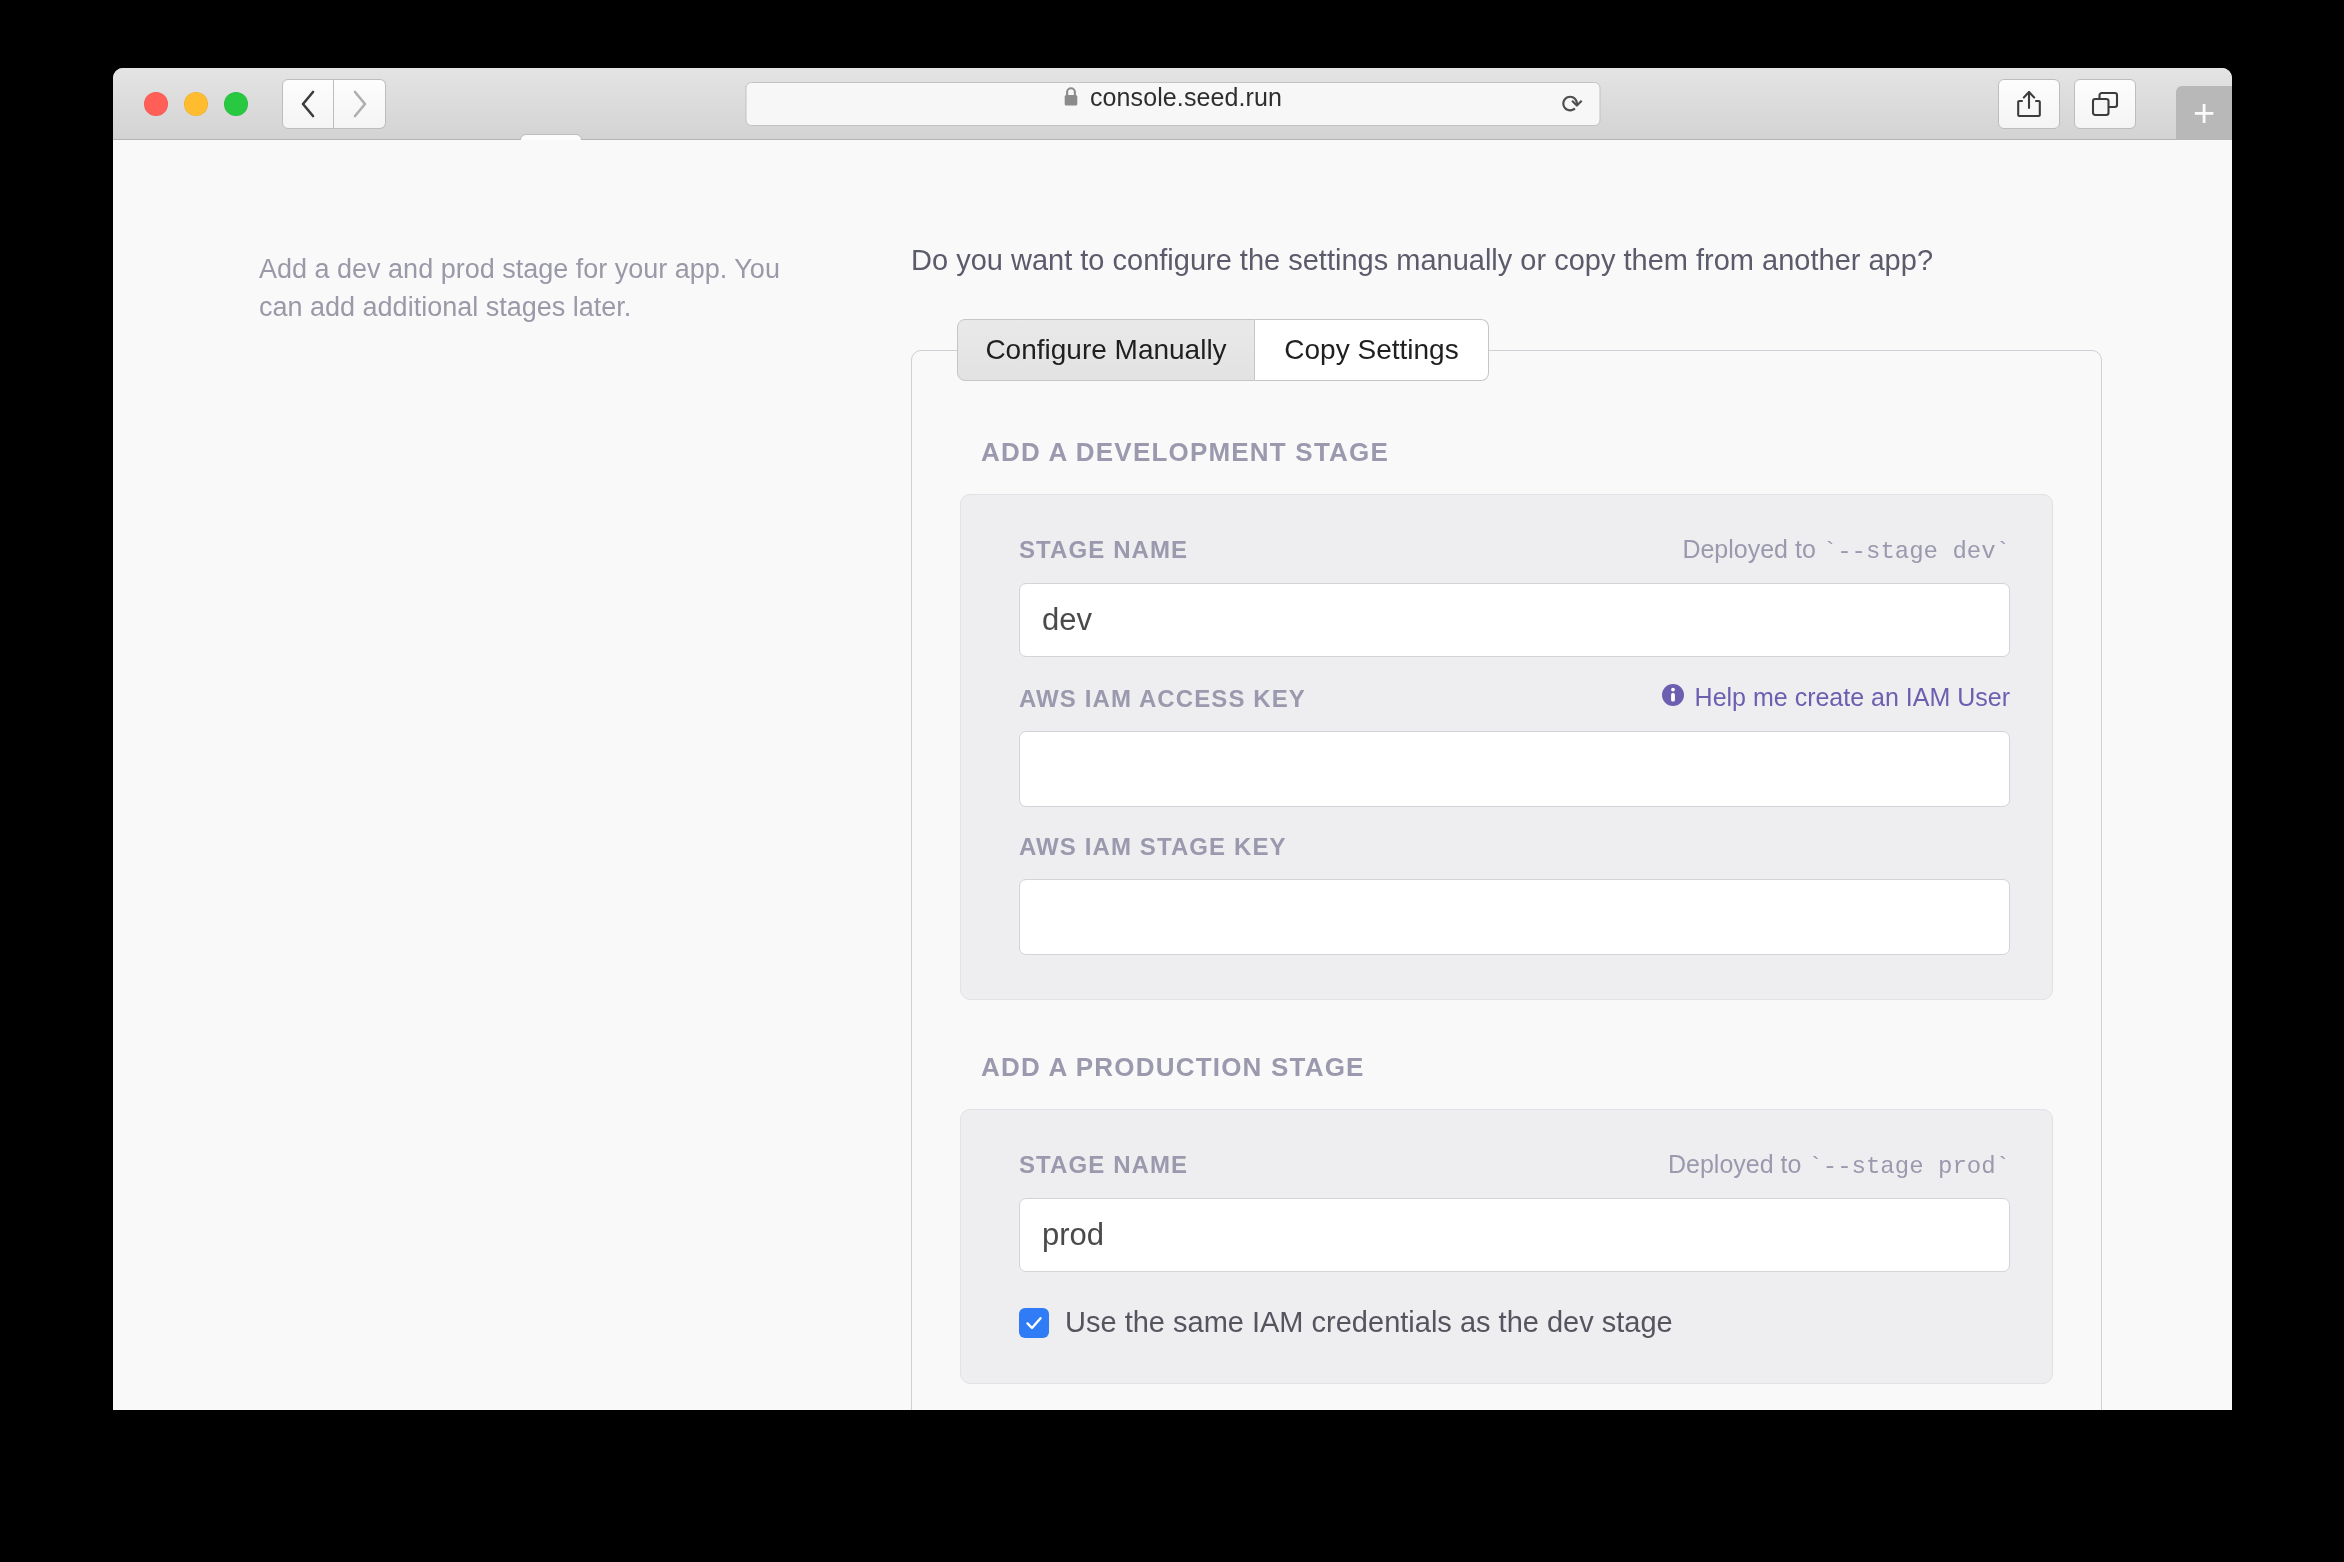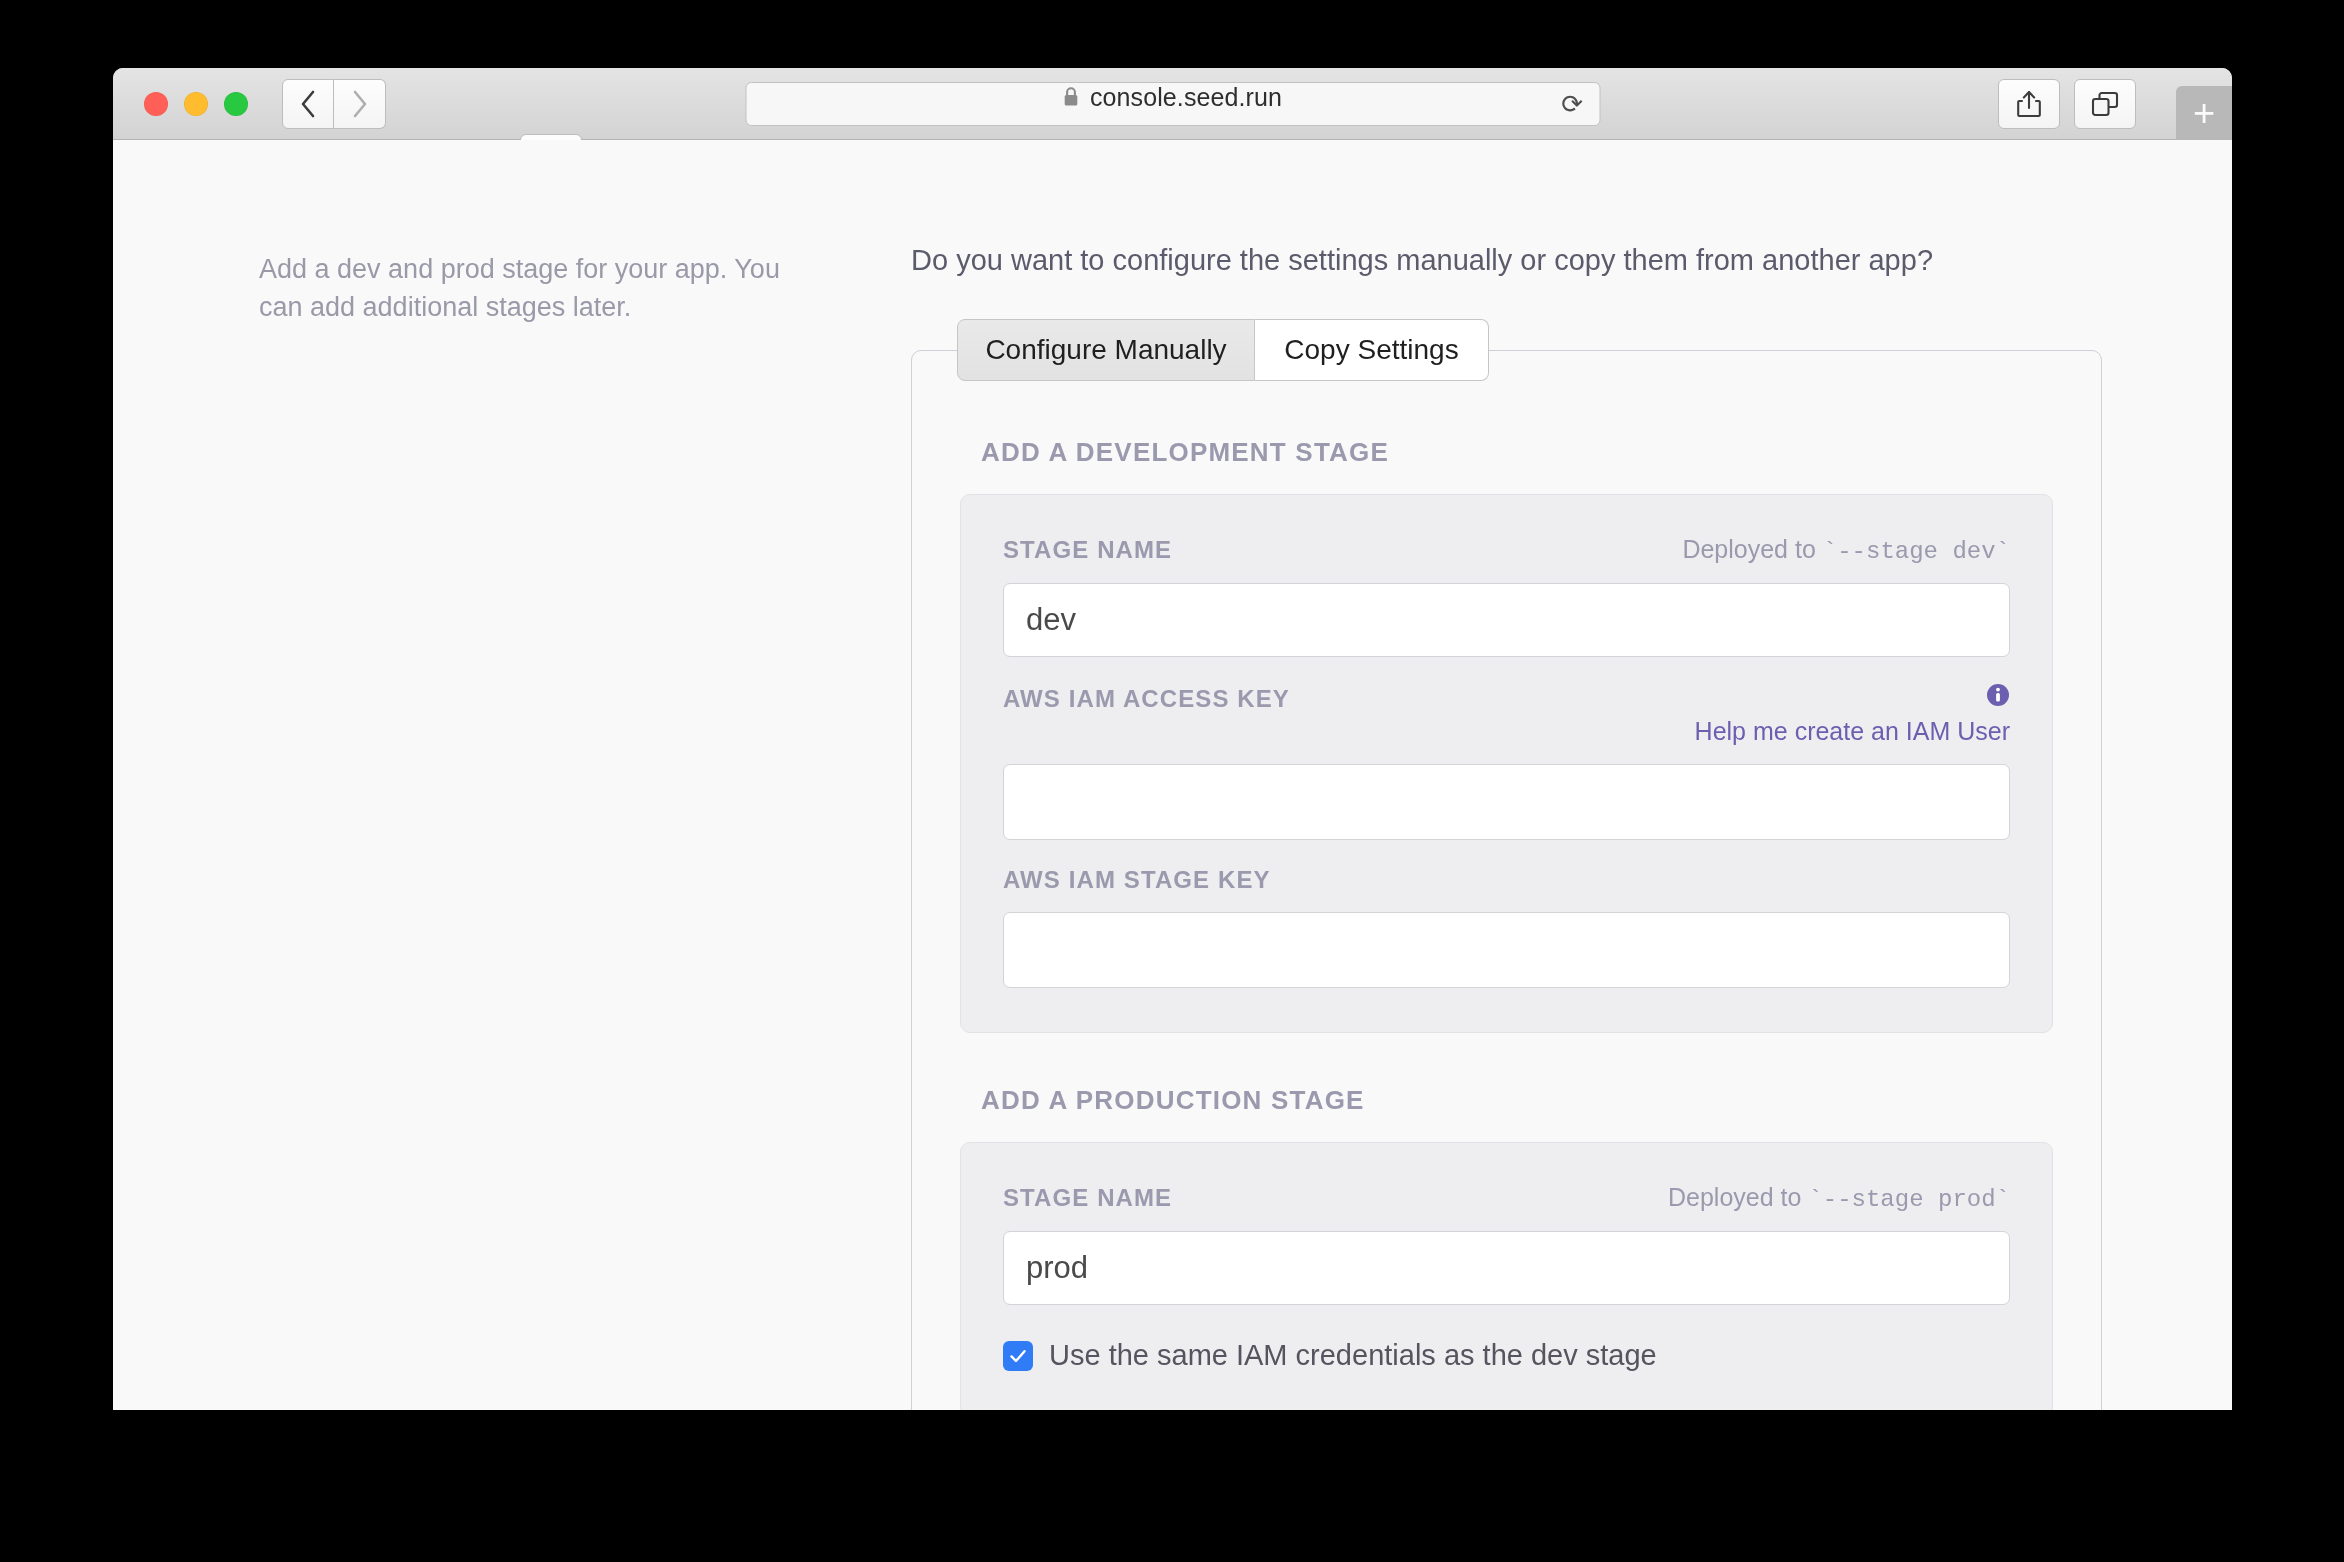--- a/index.html
+++ b/index.html
@@ -203,21 +203,21 @@
     letter-spacing: 1.2px;
     color: #9a99ad;
     margin-bottom: 26px;
     margin-left: 21px;
   }
 
   .panel {
     background: #eeeef0;
     border: 1px solid #e2e2e6;
     border-radius: 10px;
-    padding: 40px 42px 44px 42px;
+    padding: 40px 42px 44px 58px;
     margin-bottom: 52px;
   }
 
   .field-head {
     display: flex;
     align-items: baseline;
     justify-content: space-between;
     margin-bottom: 18px;
   }
   .field-label {
@@ -232,24 +232,23 @@
   }
   .field-hint .mono {
     font-family: "Liberation Mono", "DejaVu Sans Mono", monospace;
     font-size: 24px;
     letter-spacing: 0;
   }
   .field-link {
     font-size: 25px;
     color: #6c5fb0;
     display: flex;
-    align-items: flex-end;
+    align-items: flex-start;
     gap: 10px;
     white-space: nowrap;
-    flex-direction: column;
   }
   .info-icon {
     display: inline-flex;
     align-items: center;
   }
 
   .text-input {
     width: 100%;
     height: 74px;
     background: #ffffff;

